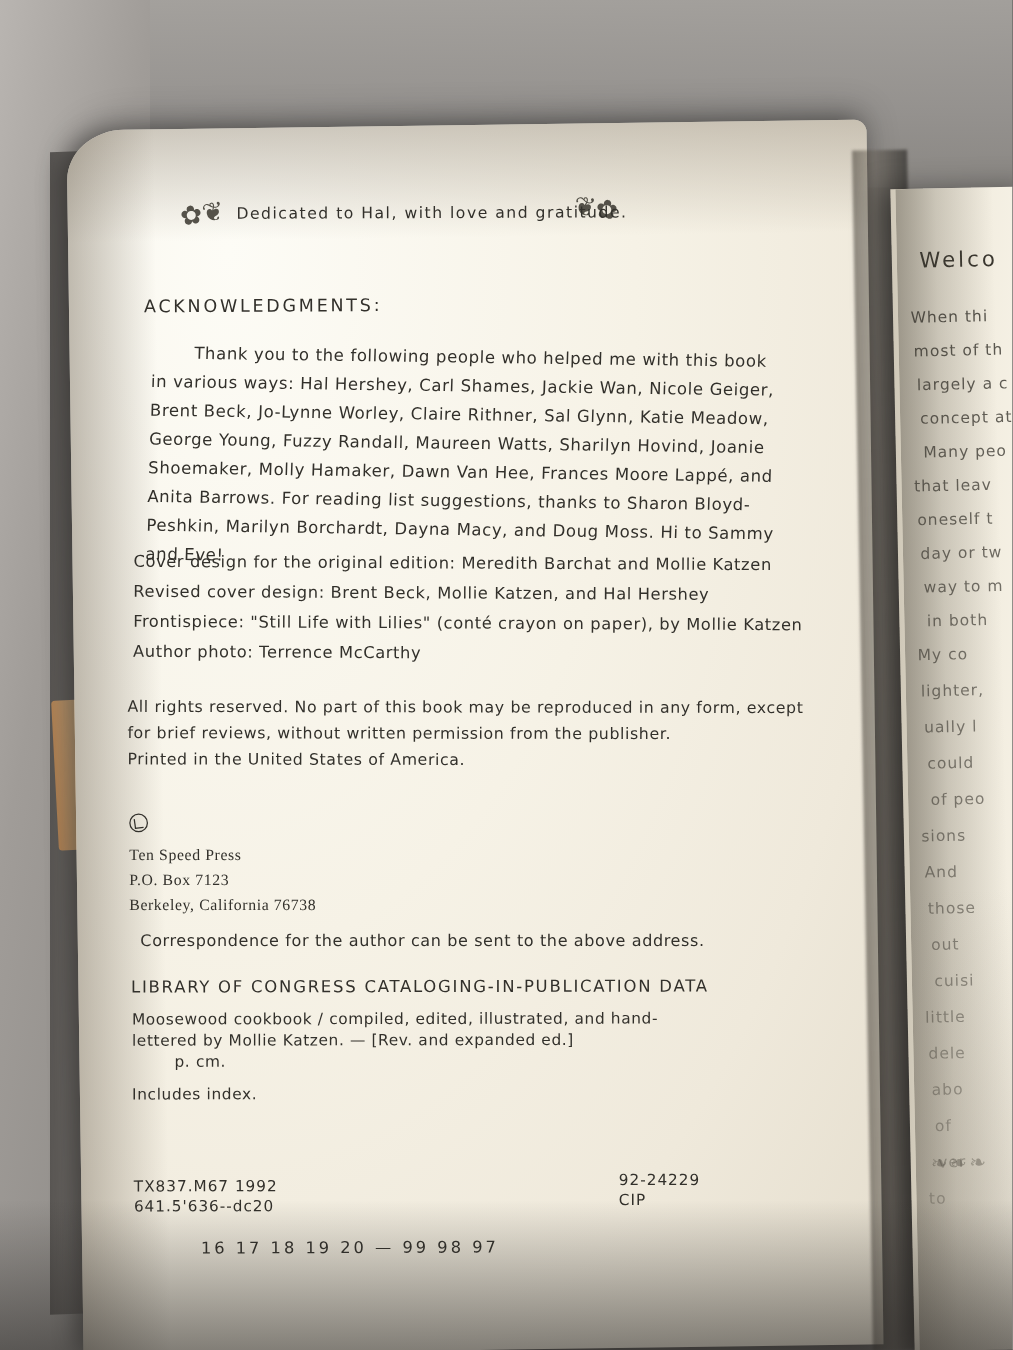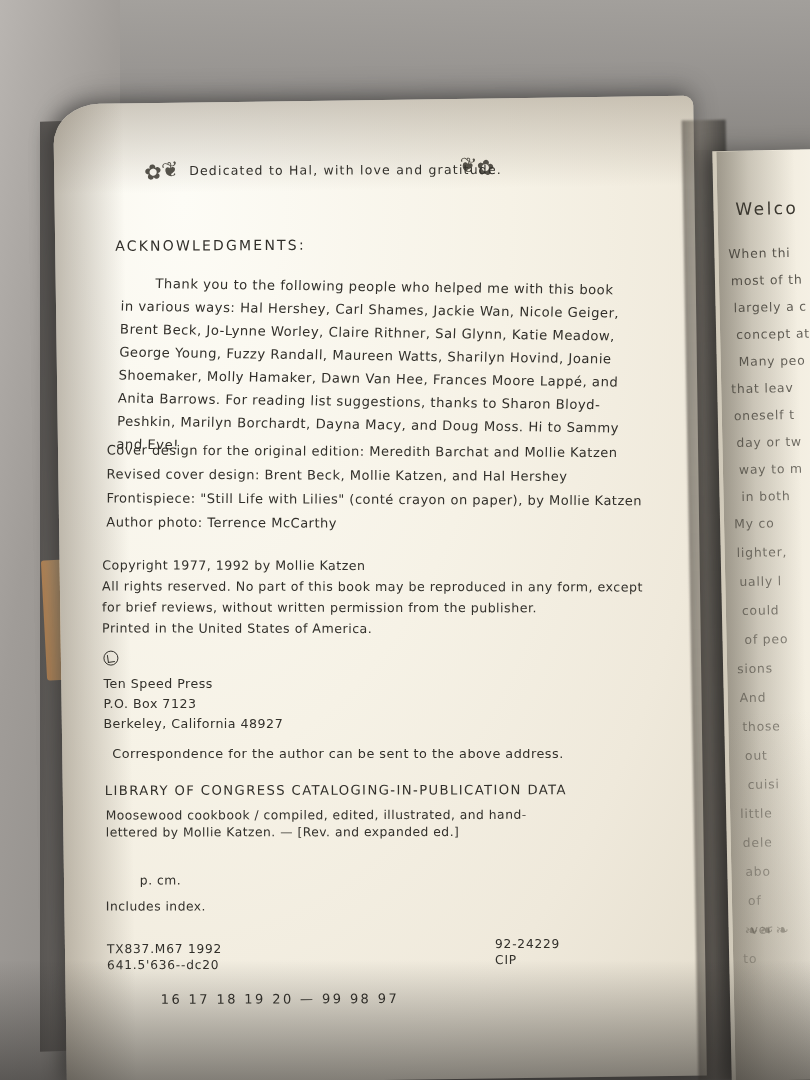--- a/index.html
+++ b/index.html
@@ -173,20 +173,21 @@
     font-size: 12.6px;
     line-height: 21px;
     transform: rotate(0.9deg);
   }
 
   .publisher {
     top: 548px; left: 42px;
     font-size: 12.6px;
     line-height: 20px;
     transform: rotate(0.8deg);
+    font-family: Liberation Serif, serif;
   }
   .tsp-logo {
     display: inline-block;
     width: 13px; height: 13px;
     border: 1.4px solid #32302b;
     border-radius: 50%;
     position: relative;
     margin-bottom: 2px;
   }
   .tsp-logo::after {
@@ -212,21 +213,21 @@
     transform: rotate(0.7deg);
   }
 
   .loc-body {
     top: 707px; left: 42px;
     width: 540px;
     font-size: 12.3px;
     line-height: 17px;
     transform: rotate(0.7deg);
   }
-  .loc-body .ind { padding-left: 34px; margin-top: 31px; }
+  .loc-body .ind { padding-left: 34px; }
   .loc-gap { height: 9px; }
 
   .isbn-block {
     top: 782px; left: 42px;
     font-size: 12.3px;
     line-height: 17px;
     letter-spacing: .7px;
     transform: rotate(0.7deg);
   }
 
@@ -325,31 +326,30 @@
     <div class="blk para-ack">Thank you to the following people who helped me with this book in various ways: Hal Hershey, Carl Shames, Jackie Wan, Nicole Geiger, Brent Beck, Jo-Lynne Worley, Claire Rithner, Sal Glynn, Katie Meadow, George Young, Fuzzy Randall, Maureen Watts, Sharilyn Hovind, Joanie Shoemaker, Molly Hamaker, Dawn Van Hee, Frances Moore Lappé, and Anita Barrows. For reading list suggestions, thanks to Sharon Bloyd-Peshkin, Marilyn Borchardt, Dayna Macy, and Doug Moss.  Hi to Sammy and Eve!</div>
 
     <div class="blk credits">
       <div>Cover design for the original edition: Meredith Barchat and Mollie Katzen</div>
       <div>Revised cover design: Brent Beck, Mollie Katzen, and Hal Hershey</div>
       <div>Frontispiece: "Still Life with Lilies" (conté crayon on paper), by Mollie Katzen</div>
       <div>Author photo: Terrence McCarthy</div>
     </div>
 
     <div class="blk copyright">
-      <div>Copyright 1977, 1992 by Mollie Katzen</div>
       <div>All rights reserved. No part of this book may be reproduced in any form, except</div>
       <div>for brief reviews, without written permission from the publisher.</div>
       <div>Printed in the United States of America.</div>
     </div>
 
     <div class="blk publisher">
       <div><span class="tsp-logo"></span></div>
       <div>Ten Speed Press</div>
       <div>P.O. Box 7123</div>
-      <div>Berkeley, California 48927</div>
+      <div>Berkeley, California 76738</div>
     </div>
 
     <div class="blk correspondence">Correspondence for the author can be sent to the above address.</div>
 
     <div class="blk h-loc">LIBRARY OF CONGRESS CATALOGING-IN-PUBLICATION DATA</div>
 
     <div class="blk loc-body">
       <div>Moosewood cookbook / compiled, edited, illustrated, and hand-</div>
       <div>lettered by Mollie Katzen.  —   [Rev. and expanded ed.]</div>
       <div class="ind">p.     cm.</div>

